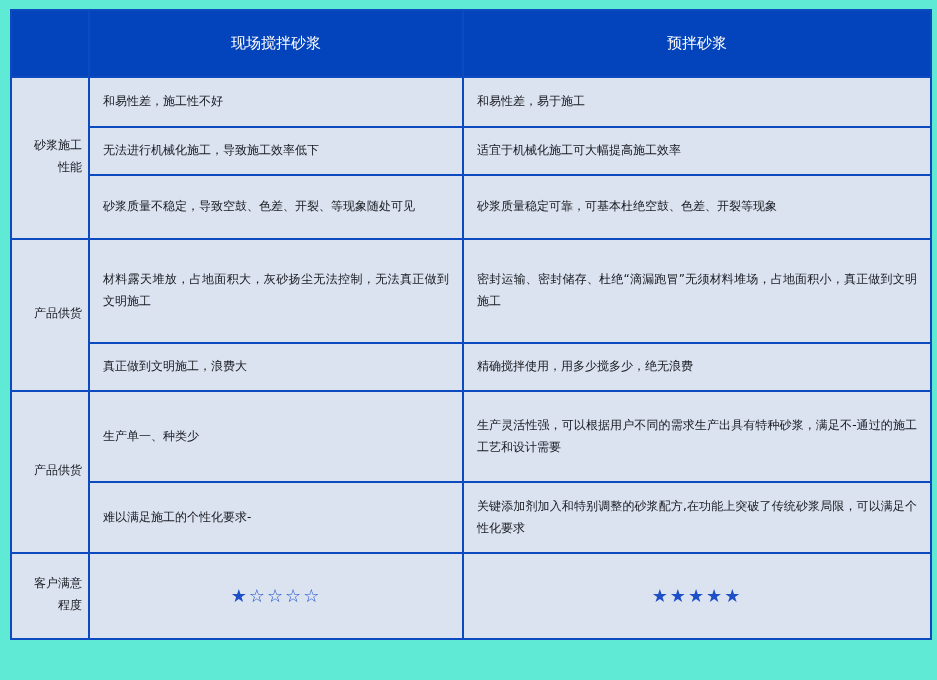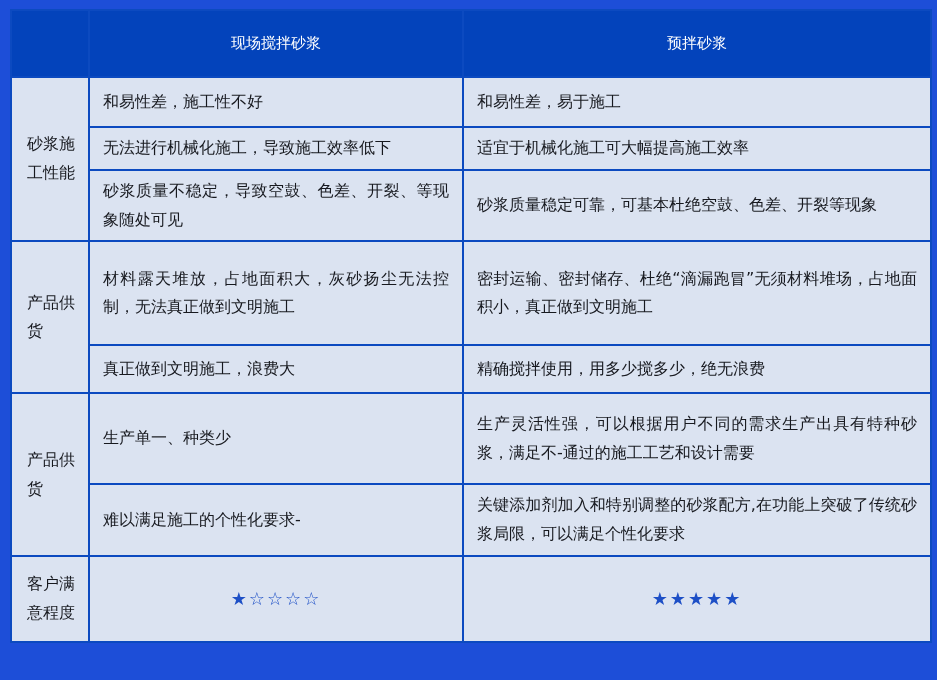--- a/index.html
+++ b/index.html
@@ -13,21 +13,21 @@
   *{box-sizing:border-box;}
   body{
     margin:0;
     background:#ffffff;
     font-family:"DejaVu Sans","Liberation Sans",sans-serif;
   }
   .page{
     width:937px;
     height:680px;
     padding:9px 7px 8px 10px;
-    background:#1d4ed8;
+    background:#5eead4;
   }
   table.cmp{
     border-collapse:collapse;
     width:920px;
     table-layout:fixed;
   }
   table.cmp th,
   table.cmp td{
     border:2px solid var(--border);
   }
@@ -36,31 +36,32 @@
     border-color:var(--header_bg);
     color:var(--header_text);
     font-size:15px;
     font-weight:normal;
     text-align:center;
     height:67px;
   }
   tbody td{
     background:var(--cell_bg);
     color:var(--text);
-    font-size:16px;
+    font-size:12px;
     line-height:1.8;
     padding:6px 13px;
     text-align:justify;
     vertical-align:middle;
     word-break:break-all;
   }
   td.rowlabel{
     padding:6px 6px 6px 15px;
-    text-align:left;
+    text-align:right;
     line-height:1.8;
+    font-family:Liberation Mono, monospace;
   }
   td.stars{
     text-align:center;
     font-size:18px;
     letter-spacing:2px;
     color:var(--star);
     padding:0;
   }
 </style>
 </head>
@@ -80,21 +81,21 @@
         <th>预拌砂浆</th>
       </tr>
     </thead>
     <tbody>
 
       <tr style="height:50px;">
         <td class="rowlabel" rowspan="3">砂浆施工性能</td>
         <td>和易性差，施工性不好</td>
         <td>和易性差，易于施工</td>
       </tr>
-      <tr style="height:40px;">
+      <tr style="height:48px;">
         <td>无法进行机械化施工，导致施工效率低下</td>
         <td>适宜于机械化施工可大幅提高施工效率</td>
       </tr>
       <tr style="height:64px;">
         <td>砂浆质量不稳定，导致空鼓、色差、开裂、等现象随处可见</td>
         <td>砂浆质量稳定可靠，可基本杜绝空鼓、色差、开裂等现象</td>
       </tr>
 
       <tr style="height:104px;">
         <td class="rowlabel" rowspan="2">产品供货</td>

